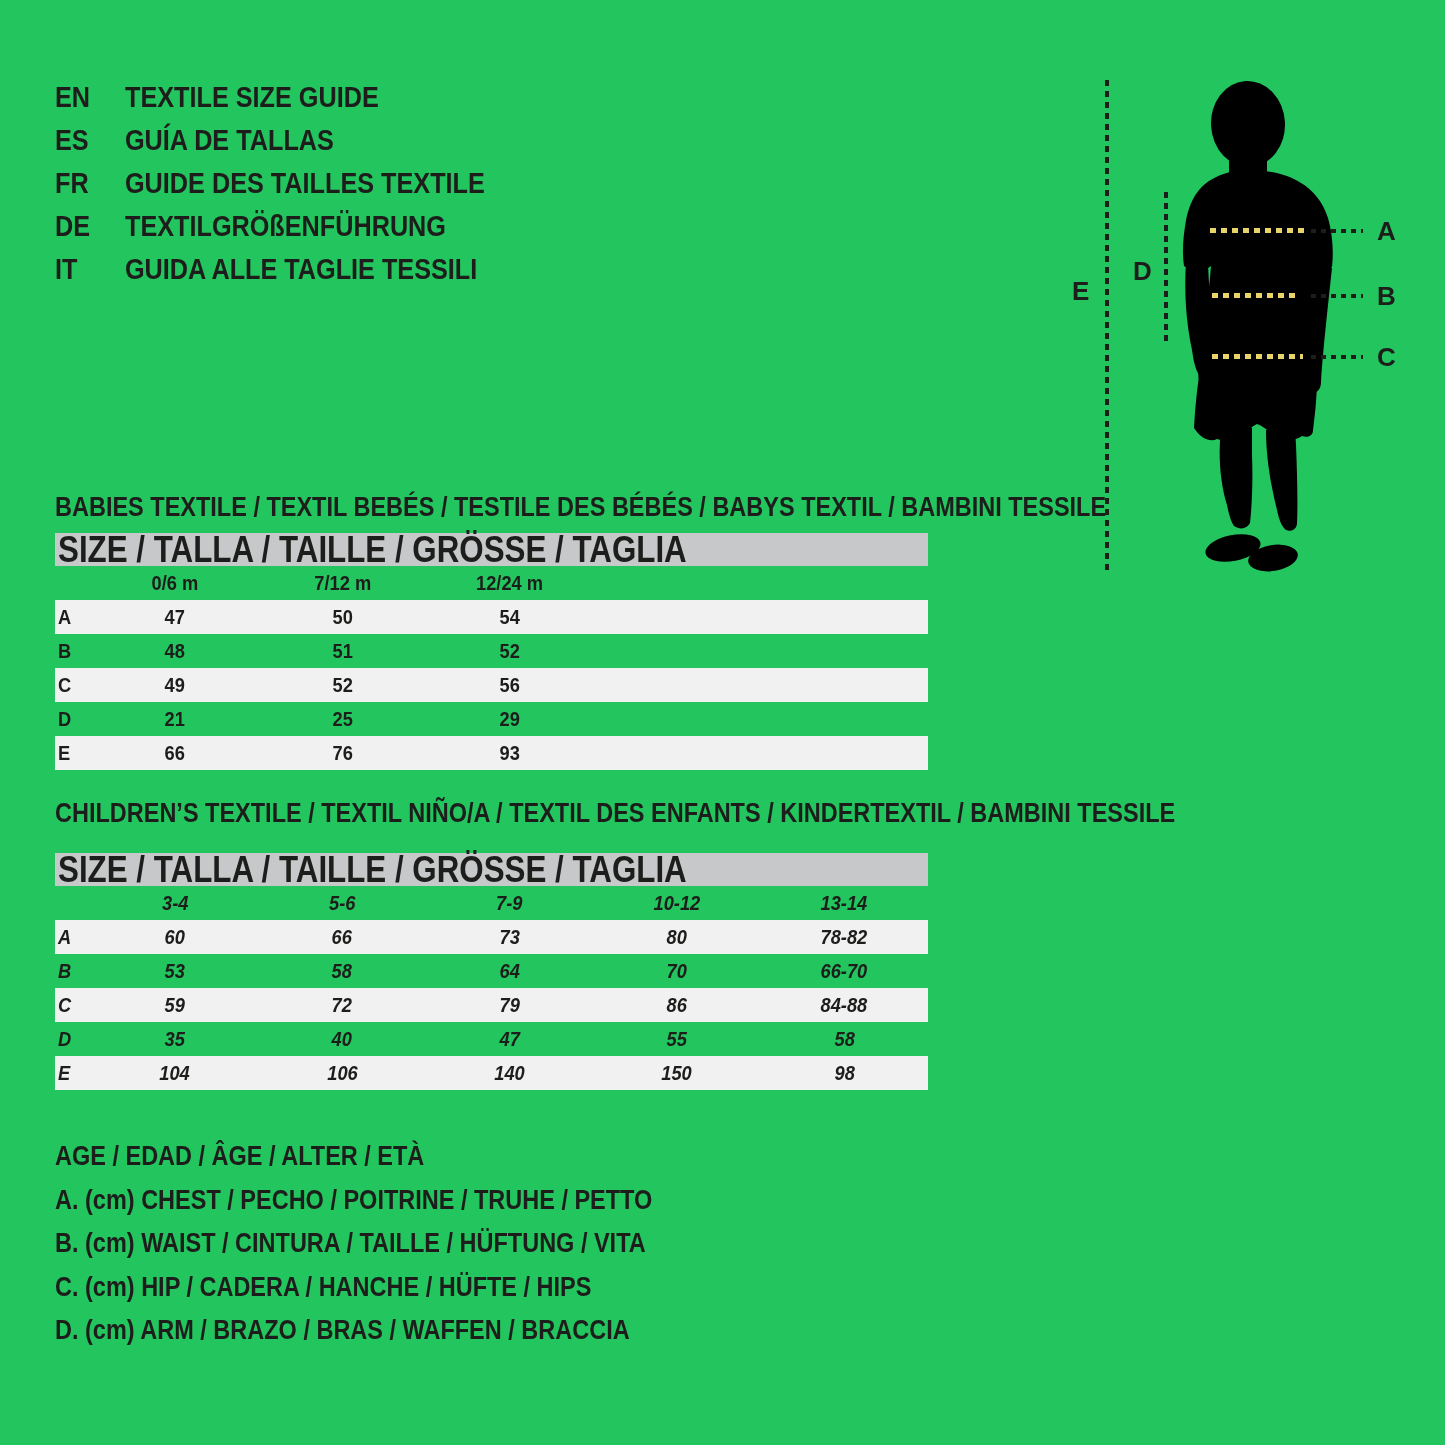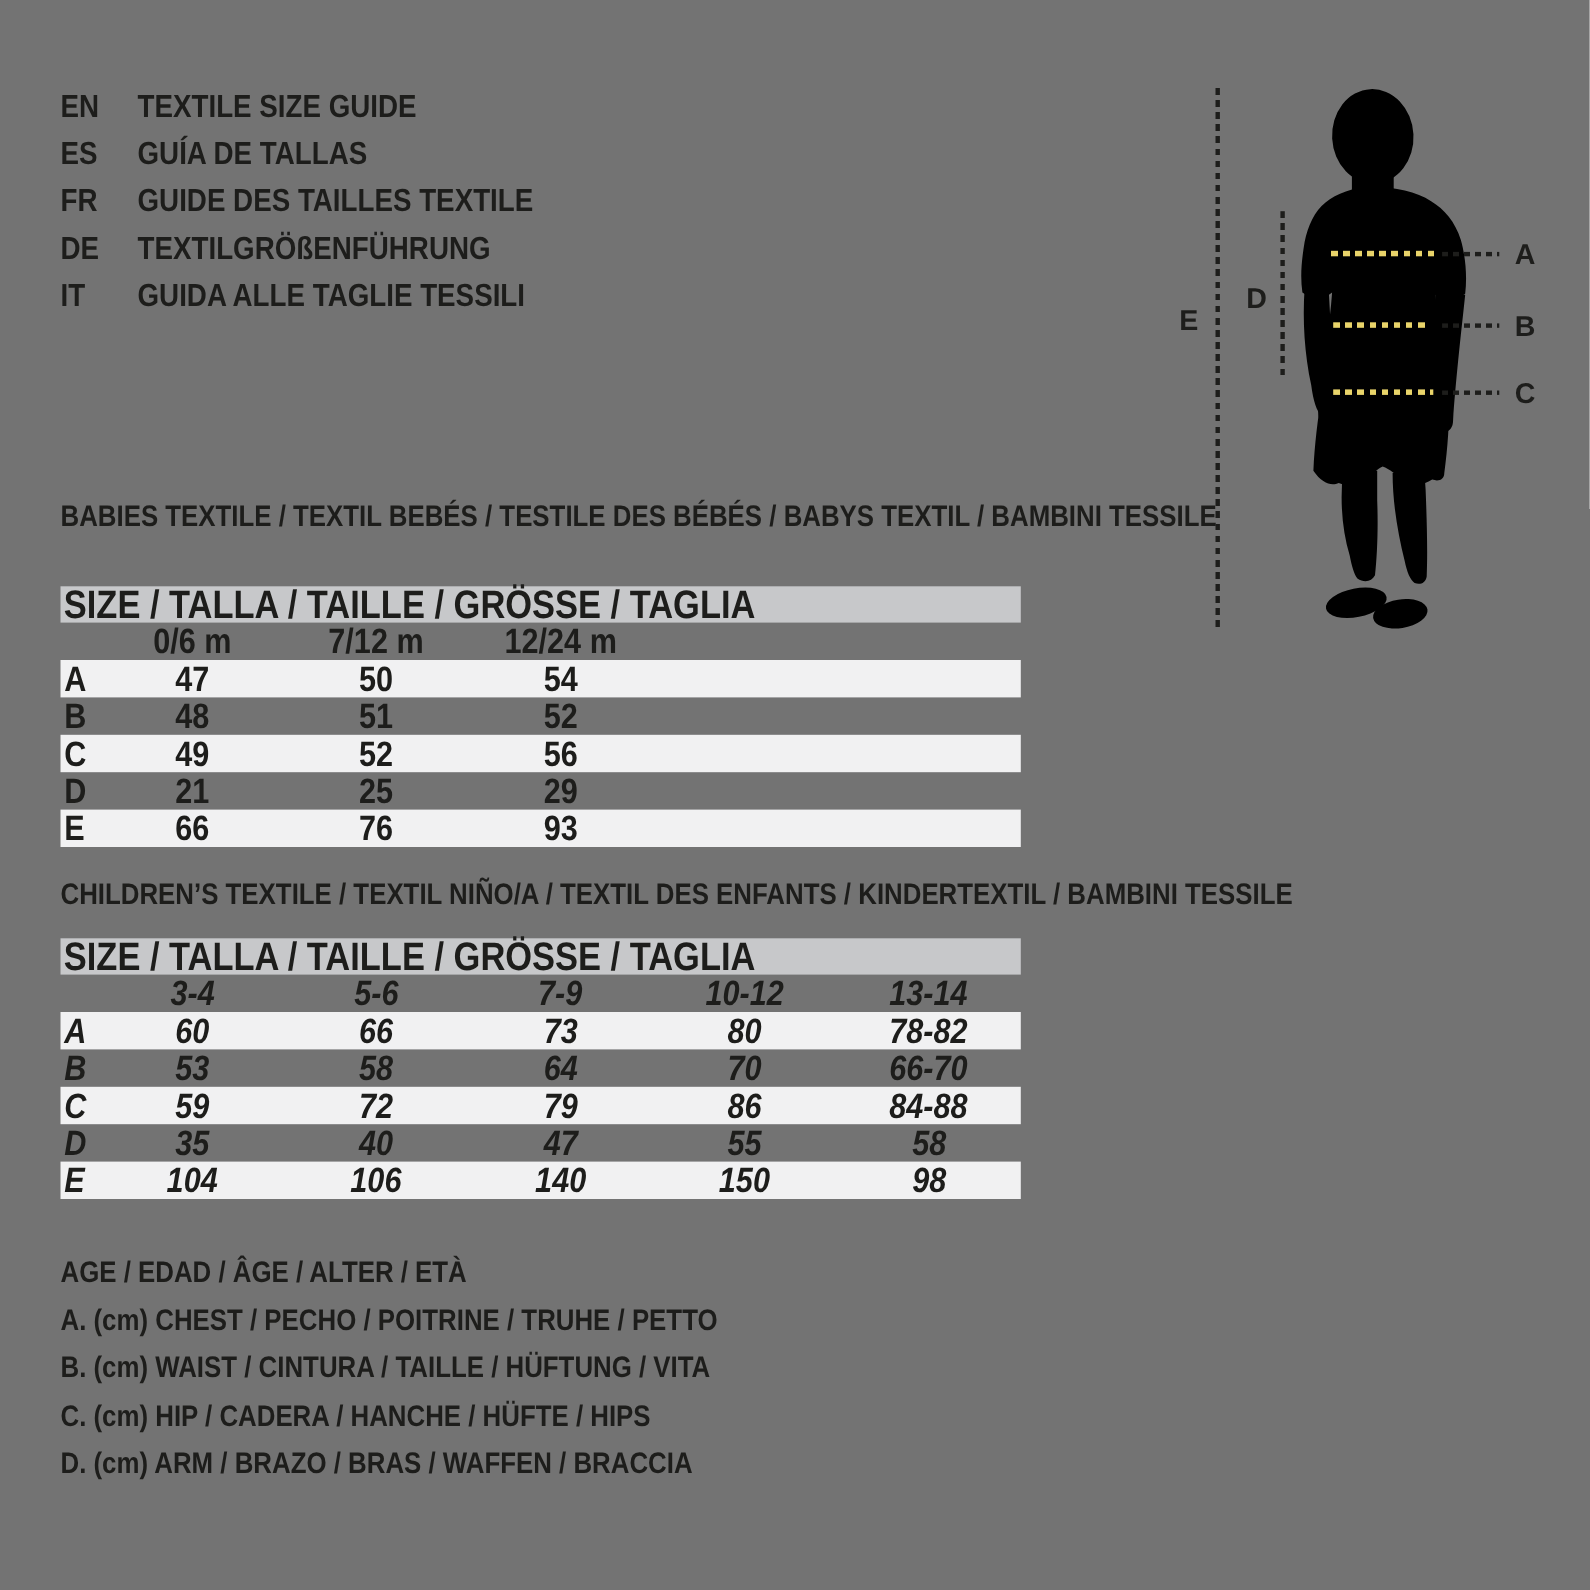--- a/index.html
+++ b/index.html
@@ -1,36 +1,36 @@
 <!DOCTYPE html>
 <html><head>
 <meta charset="utf-8">
 <style>
   html,body{margin:0;padding:0;}
   body{background:#ffffff;font-family:"Liberation Sans",sans-serif;font-weight:bold;color:#1d1d1b;}
-  #page{position:relative;width:1445px;height:1445px;background:#737373;overflow:hidden;}
+  #page{position:relative;width:1445px;height:1445px;background:#22c55e;overflow:hidden;}
 
   
   .c{display:inline-block;transform:scaleX(.87);transform-origin:0 50%;white-space:nowrap;}
   .cc{transform-origin:50% 50%;}
 
   
   #lang-block{position:absolute;left:55px;top:76px;}
   .lang-row{display:flex;height:43px;align-items:center;font-size:29px;}
   .lang-code{width:70px;}
   
   .section-title{position:absolute;left:55px;font-size:27px;}
 
   
   .size-bar{position:absolute;left:55px;width:873px;height:33px;background:#c7c8ca;
             font-size:36px;line-height:33px;padding-left:3px;box-sizing:border-box;}
 
   
   .sg-table{position:absolute;left:55px;width:873px;}
-  .trow{display:flex;height:34px;line-height:34px;font-size:32px;}
+  .trow{display:flex;height:34px;line-height:34px;font-size:21px;}
   .trow.stripe{background:#f1f1f2;}
   .trow .lbl{width:36px;text-align:left;padding-left:2px;box-sizing:border-box;}
   .trow .val{width:167.5px;text-align:center;}
 
   
   #legend-block{position:absolute;left:55px;top:1135px;}
   .legend-row{height:43.5px;line-height:43.5px;font-size:27px;}
 
   
   .vdash{position:absolute;width:4px;background:repeating-linear-gradient(180deg,#1d1d1b 0 6px,transparent 6px 11px);}
@@ -142,21 +142,21 @@
 
   <div class="hdash yellow" style="left:1212px;top:354px;width:91px;"></div>
   <div class="hdash dark" style="left:1311px;top:355px;width:52px;"></div>
 
   <div class="fig-label" style="left:1377px;top:218px;">A</div>
   <div class="fig-label" style="left:1377px;top:283px;">B</div>
   <div class="fig-label" style="left:1377px;top:344px;">C</div>
   <div class="fig-label" style="left:1133px;top:258px;">D</div>
   <div class="fig-label" style="left:1072px;top:278px;">E</div>
 
-  <div class="section-title" style="top:454px;">
+  <div class="section-title" style="top:492px;">
     <span class="c">BABIES TEXTILE / TEXTIL BEBÉS / TESTILE DES BÉBÉS / BABYS TEXTIL / BAMBINI TESSILE</span>
   </div>
   <div class="size-bar" style="top:533px;">
     <span class="c">SIZE / TALLA / TAILLE / GRÖSSE / TAGLIA</span>
   </div>
   <div class="sg-table" style="top:566px;">
       <div class="trow thead">
         <div class="lbl"><span class="c cc"></span></div>
         <div class="val"><span class="c cc">0/6 m</span></div>
         <div class="val"><span class="c cc">7/12 m</span></div>

